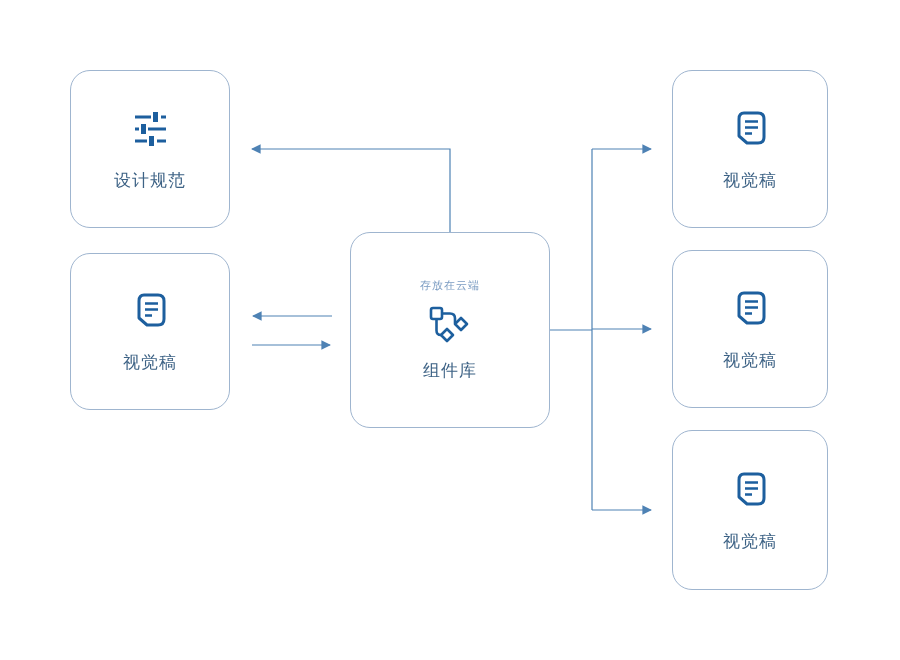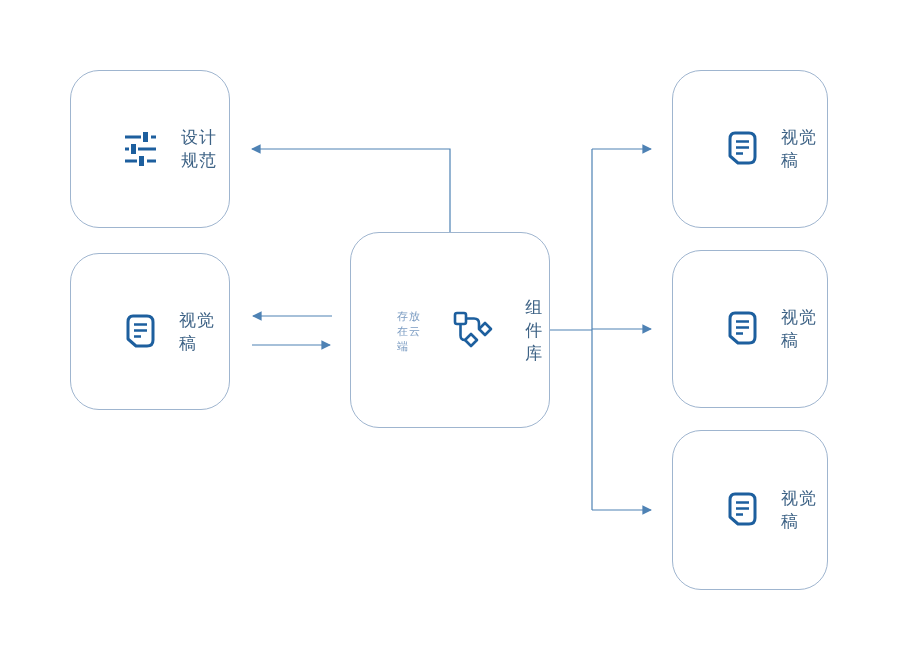--- a/index.html
+++ b/index.html
@@ -31,28 +31,27 @@
   }
   .connector{
     stroke:var(--arrow);
     stroke-width:1.2;
     fill:none;
   }
   .arrow-head{ fill:var(--arrow); }
   .node{
     position:absolute;
     border:1px solid var(--border);
-    border-radius:29px;
+    border-radius:20px;
     background:var(--background);
     display:flex;
-    flex-direction:row;
+    flex-direction:column;
     align-items:center;
     justify-content:center;
     gap:18px;
-    padding-left:46px;
   }
   .node-icon svg{ display:block; }
   .icon-stroke{
     stroke:var(--icon);
     fill:none;
     stroke-width:3;
     stroke-linecap:butt;
     stroke-linejoin:round;
   }
   .icon-stroke-thin{
@@ -67,21 +66,21 @@
     font-size:17px;
     letter-spacing:1px;
     color:var(--label);
   }
   .node-subtitle{
     font-size:11px;
     letter-spacing:1px;
     color:var(--subtitle);
     margin-bottom:-2px;
   }
-  .node.center{ gap:26px; }
+  .node.center{ gap:13px; }
 </style>
 </head>
 <body>
 
 <div class="canvas">
 
   <svg class="connectors" viewBox="0 0 900 660">
     <defs>
       <marker id="arrow" viewBox="0 0 10 10" markerWidth="8" markerHeight="8" refX="9" refY="5" orient="auto">
         <path class="arrow-head" d="M0 0 L10 5 L0 10 z"></path>

